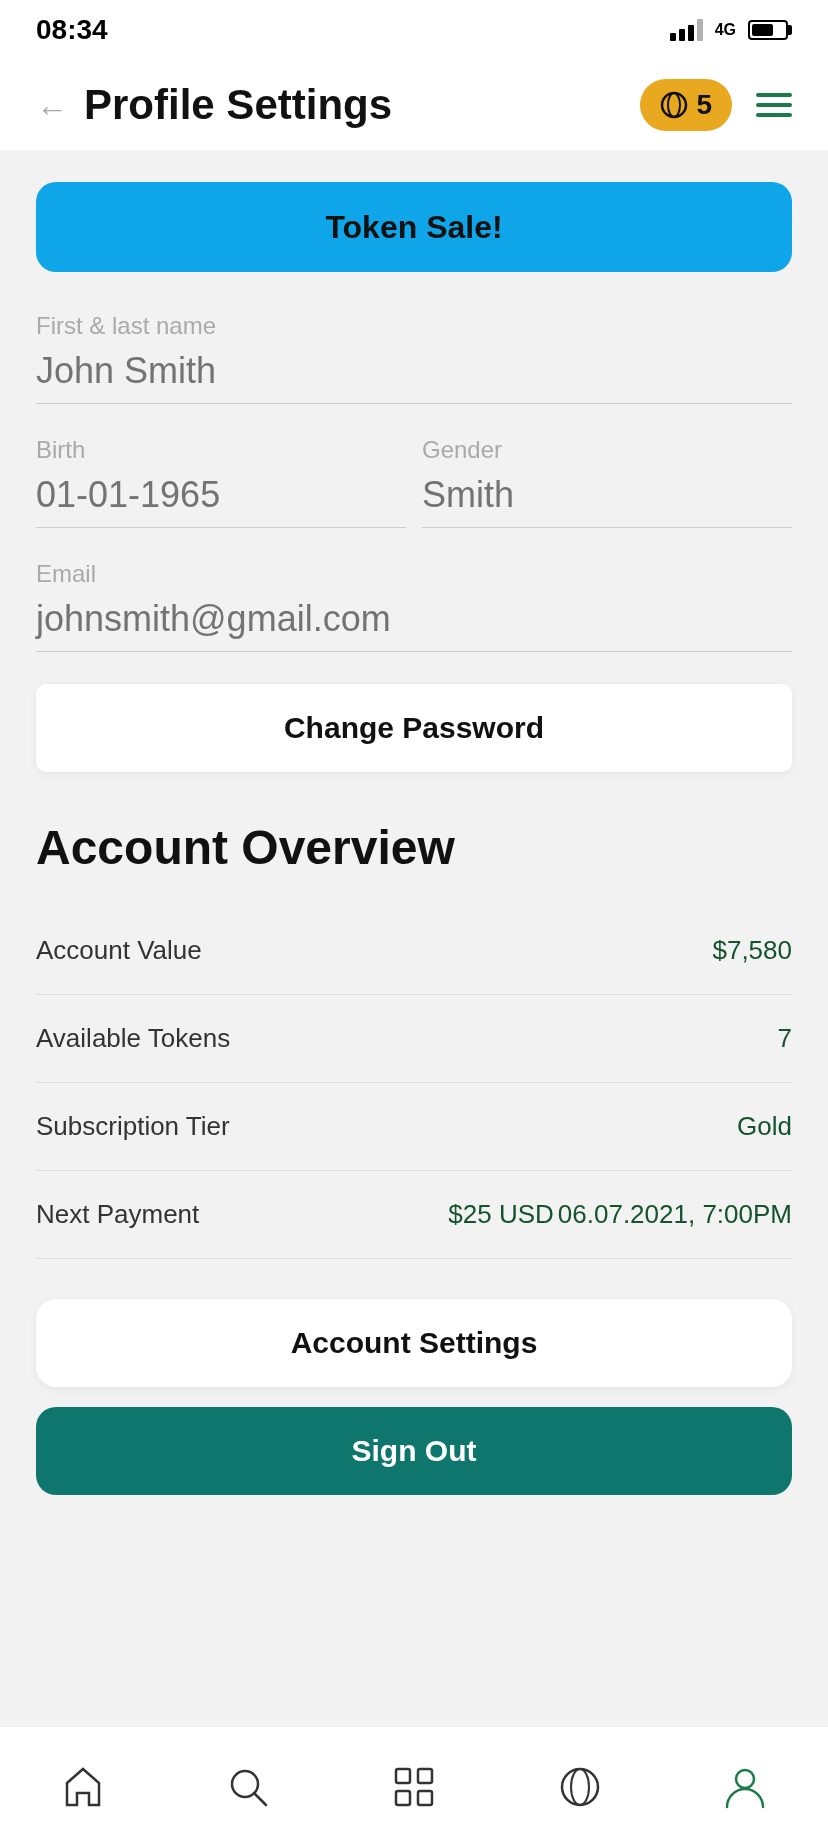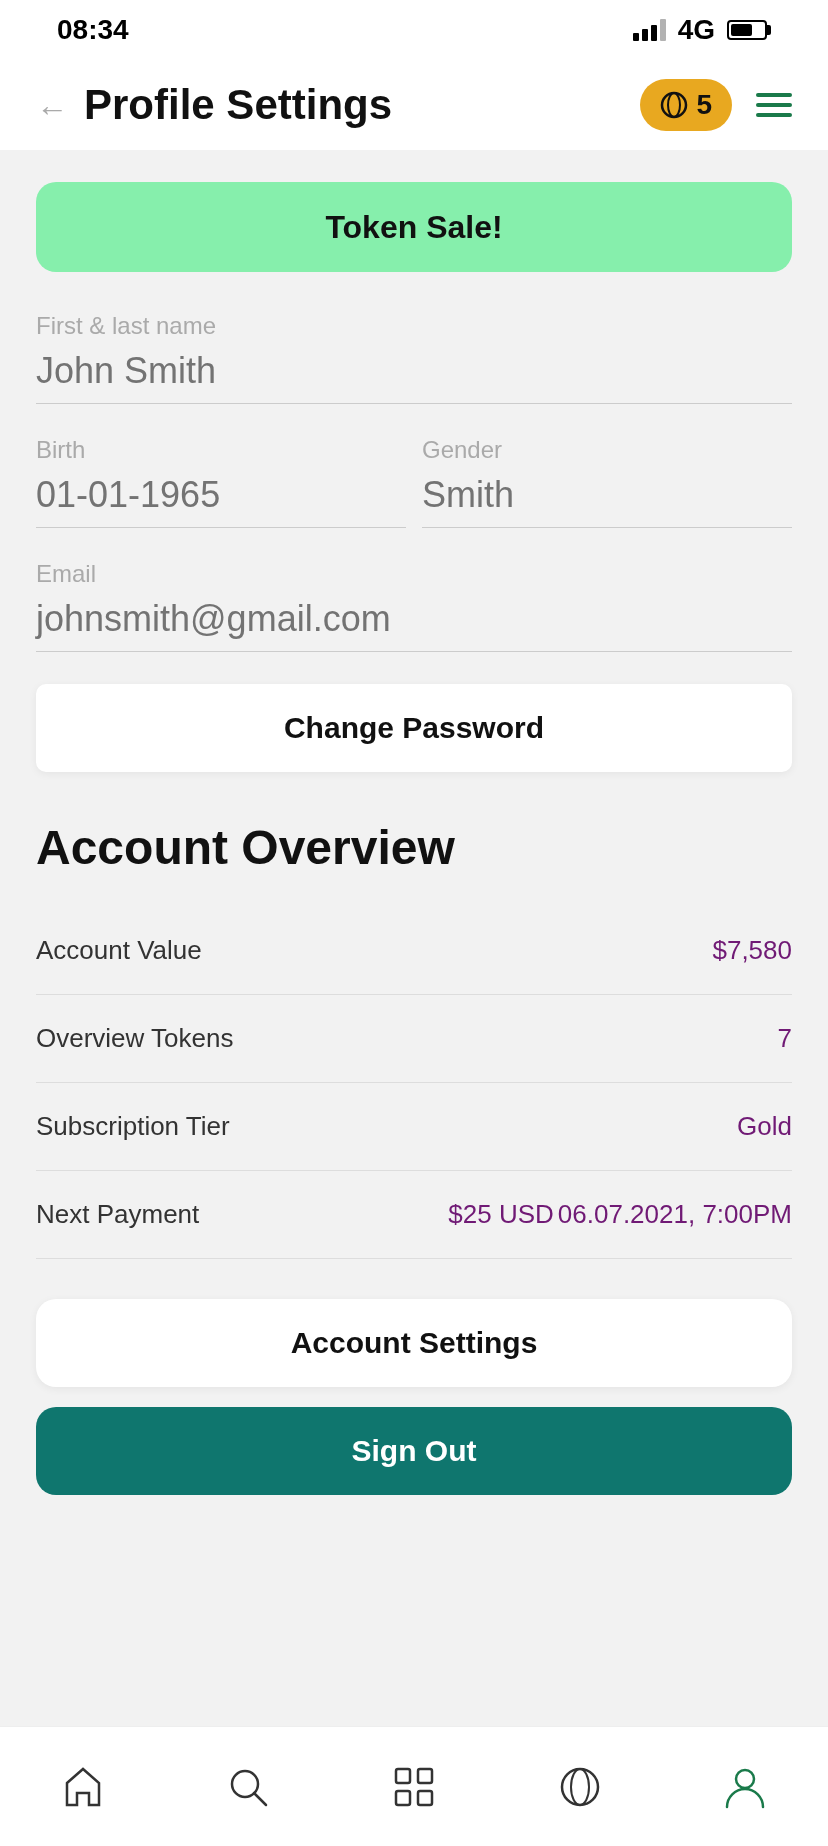--- a/index.html
+++ b/index.html
@@ -14,21 +14,21 @@
       overflow-x: hidden;
     }
 
     
     .status-bar {
       background: #ffffff;
       height: 60px;
       display: flex;
       align-items: center;
       justify-content: space-between;
-      padding: 0 57px;
+      padding: 0 36px;
     }
     .status-time {
       font-size: 28px;
       font-weight: 700;
       color: #000;
     }
     .status-icons {
       display: flex;
       align-items: center;
       gap: 12px;
@@ -42,21 +42,21 @@
     .signal-bar {
       width: 6px;
       background: #000;
       border-radius: 1px;
     }
     .signal-bar:nth-child(1) { height: 8px; }
     .signal-bar:nth-child(2) { height: 12px; }
     .signal-bar:nth-child(3) { height: 16px; }
     .signal-bar:nth-child(4) { height: 22px; opacity: 0.3; }
     .status-4g {
-      font-size: 28px;
+      font-size: 16px;
       font-weight: 700;
       color: #000;
     }
     .battery {
       display: flex;
       align-items: center;
     }
     .battery-body {
       width: 40px;
       height: 20px;
@@ -141,21 +141,21 @@
     }
 
     
     .content {
       background: #f2f2f2;
       padding: 32px 36px;
     }
 
     
     .token-sale-banner {
-      background: #86efac;
+      background: #0ea5e9;
       border-radius: 20px;
       height: 90px;
       display: flex;
       align-items: center;
       justify-content: center;
       margin-bottom: 40px;
       cursor: pointer;
     }
     .token-sale-text {
       font-size: 32px;
@@ -221,21 +221,21 @@
       align-items: flex-end;
       padding: 28px 0;
       border-bottom: 1.5px solid #ddd;
     }
     .account-item-label {
       font-size: 26px;
       color: #333;
     }
     .account-item-value {
       font-size: 26px;
-      color: #701a75;
+      color: #14532d;
       text-align: right;
     }
     .account-item-value.multi-line {
       display: flex;
       align-items: flex-end;
       gap: 4px;
     }
 
     
     .account-settings-btn {
@@ -383,21 +383,21 @@
   
   <div>
     <div class="section-title">Account Overview</div>
 
     <div class="account-item">
       <span class="account-item-label">Account Value</span>
       <span class="account-item-value">$7,580</span>
     </div>
 
     <div class="account-item">
-      <span class="account-item-label">Overview Tokens</span>
+      <span class="account-item-label">Available Tokens</span>
       <span class="account-item-value">7</span>
     </div>
 
     <div class="account-item">
       <span class="account-item-label">Subscription Tier</span>
       <span class="account-item-value">Gold</span>
     </div>
 
     <div class="account-item">
       <span class="account-item-label">Next Payment</span>

